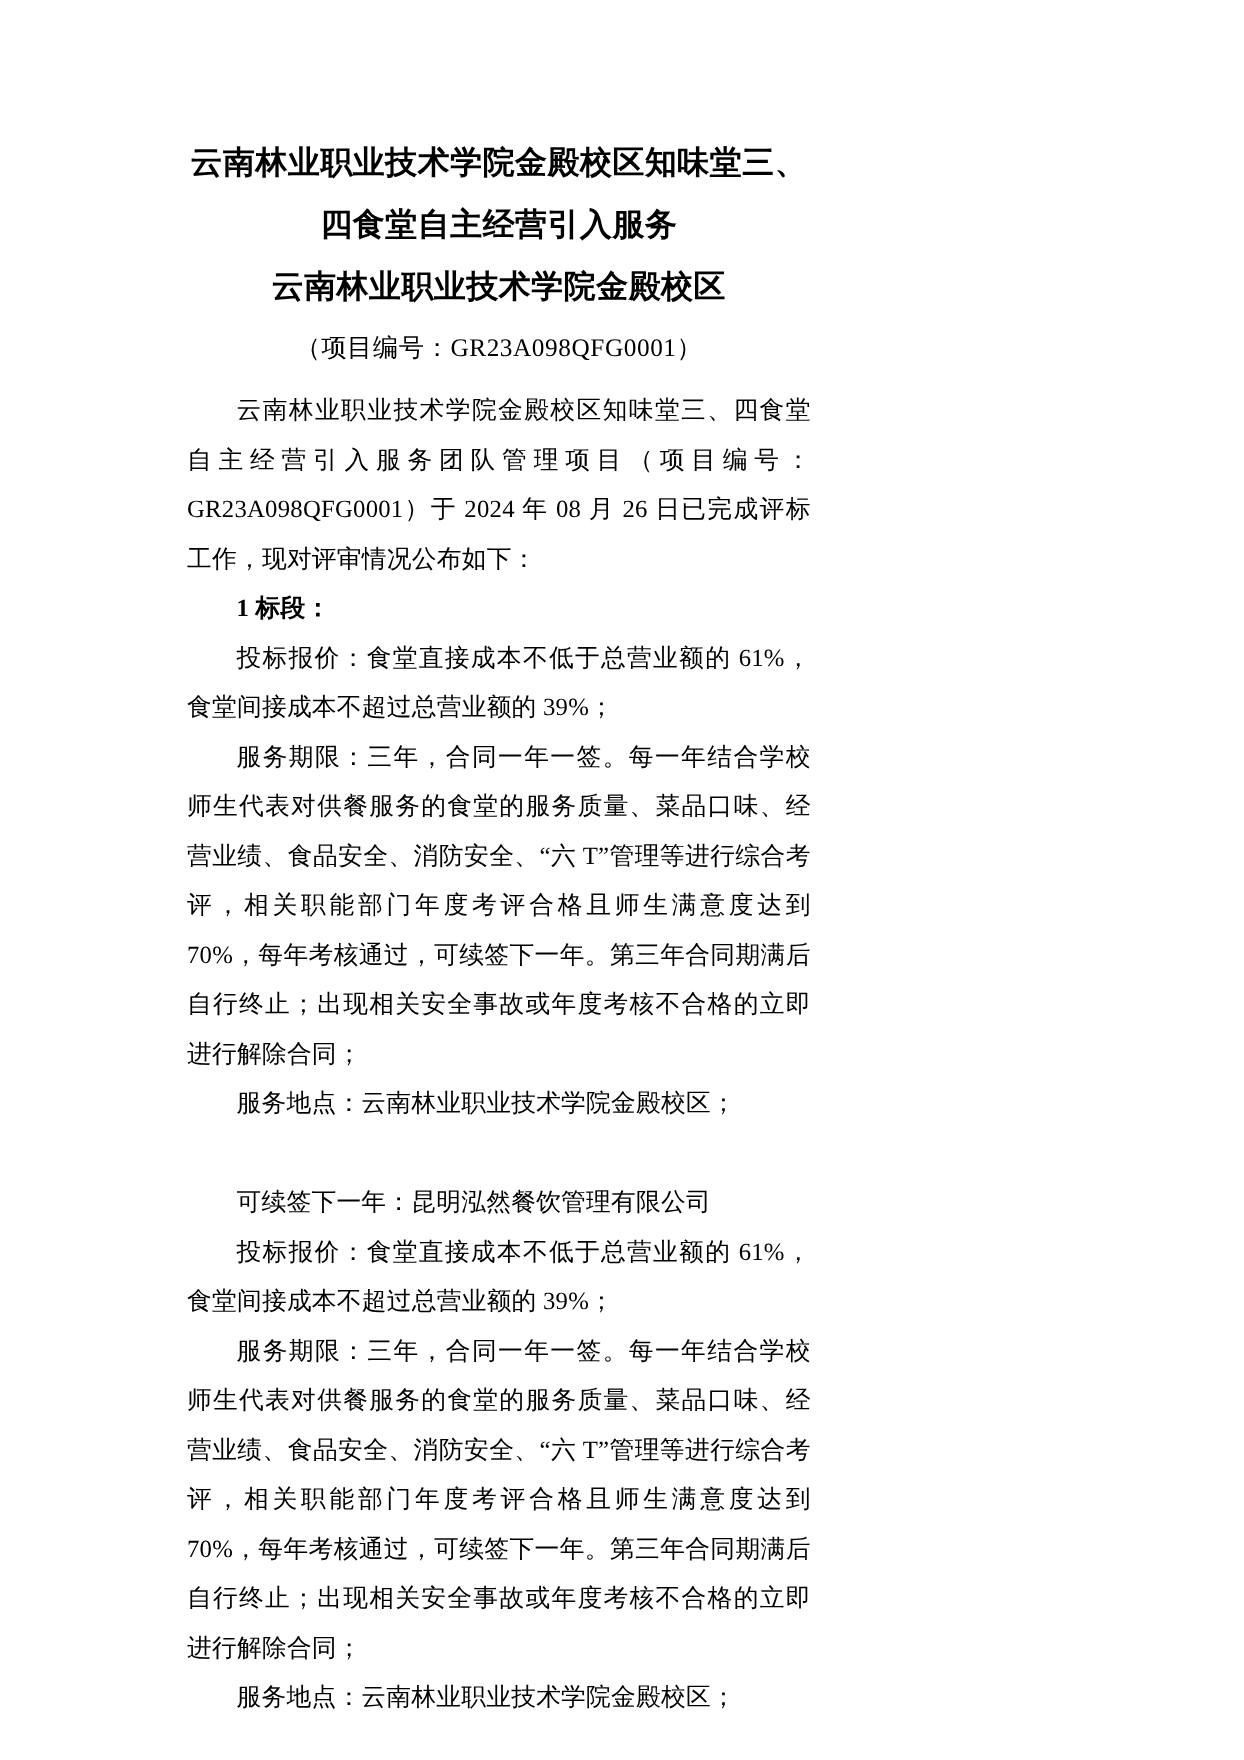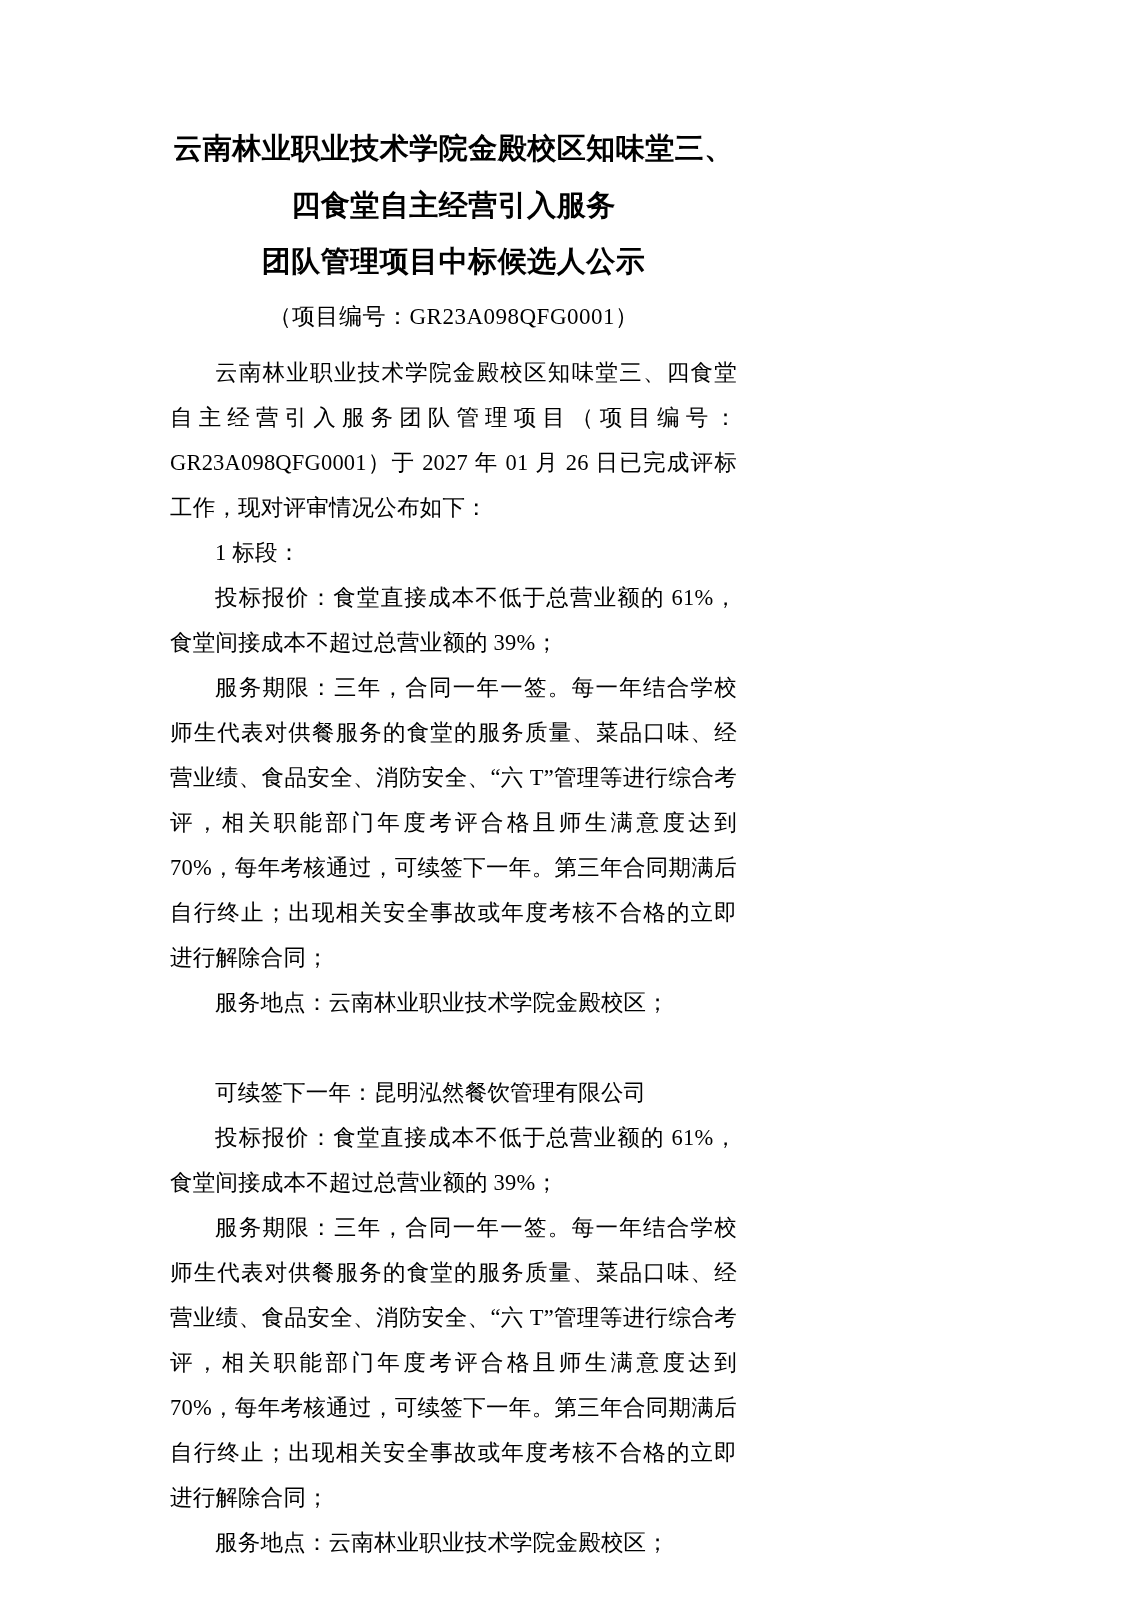--- a/index.html
+++ b/index.html
@@ -47,43 +47,43 @@
     text-justify: inter-ideograph;
     margin: 0;
     text-indent: 2em;
     letter-spacing: 0.2px;
   }
   p.section-head {
     font-size: 22.5px;
     line-height: 2.0;
     margin: 0;
     text-indent: 2em;
-    font-weight: normal;
+    font-weight: bold;
     letter-spacing: 0.2px;
   }
   p.spacer-para {
     font-size: 22.5px;
     line-height: 2.0;
     margin: 0;
     height: 45px;
   }
 </style>
 </head>
 <body>
 
 <div class="page">
 
   <h1 class="doc-title">
     <span class="line">云南林业职业技术学院金殿校区知味堂三、四食堂自主经营引入服务</span>
-    <span class="line">团队管理项目中标候选人公示</span>
+    <span class="line">云南林业职业技术学院金殿校区</span>
   </h1>
 
   <div class="doc-subtitle">（项目编号：GR23A098QFG0001）</div>
 
-  <p class="body-para">云南林业职业技术学院金殿校区知味堂三、四食堂自主经营引入服务团队管理项目（项目编号：GR23A098QFG0001）于 2027 年 01 月 26 日已完成评标工作，现对评审情况公布如下：</p>
+  <p class="body-para">云南林业职业技术学院金殿校区知味堂三、四食堂自主经营引入服务团队管理项目（项目编号：GR23A098QFG0001）于 2024 年 08 月 26 日已完成评标工作，现对评审情况公布如下：</p>
 
   <p class="section-head">1 标段：</p>
 
   <p class="body-para">投标报价：食堂直接成本不低于总营业额的 61%，食堂间接成本不超过总营业额的 39%；</p>
   <p class="body-para">服务期限：三年，合同一年一签。每一年结合学校师生代表对供餐服务的食堂的服务质量、菜品口味、经营业绩、食品安全、消防安全、“六 T”管理等进行综合考评，相关职能部门年度考评合格且师生满意度达到 70%，每年考核通过，可续签下一年。第三年合同期满后自行终止；出现相关安全事故或年度考核不合格的立即进行解除合同；</p>
   <p class="body-para">服务地点：云南林业职业技术学院金殿校区；</p>
 
   <p class="spacer-para"></p>
 
   <p class="body-para">可续签下一年：昆明泓然餐饮管理有限公司</p>

